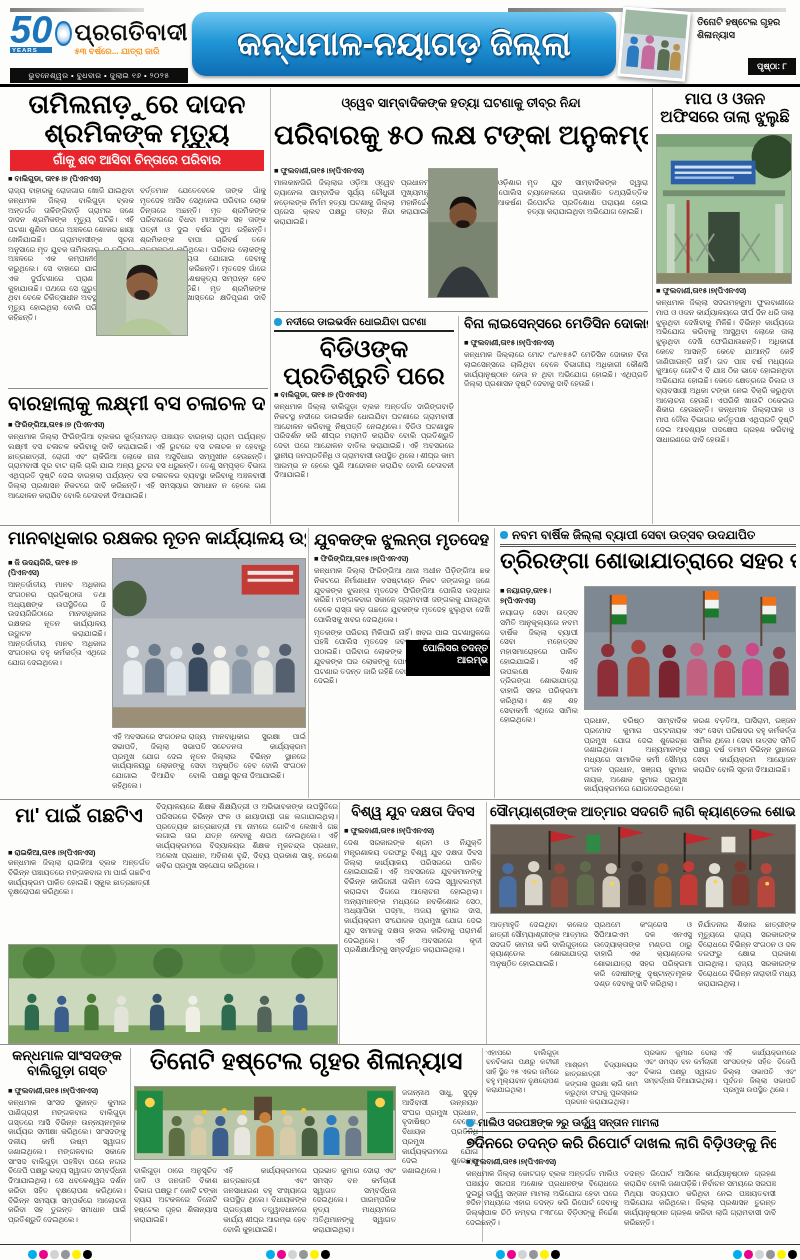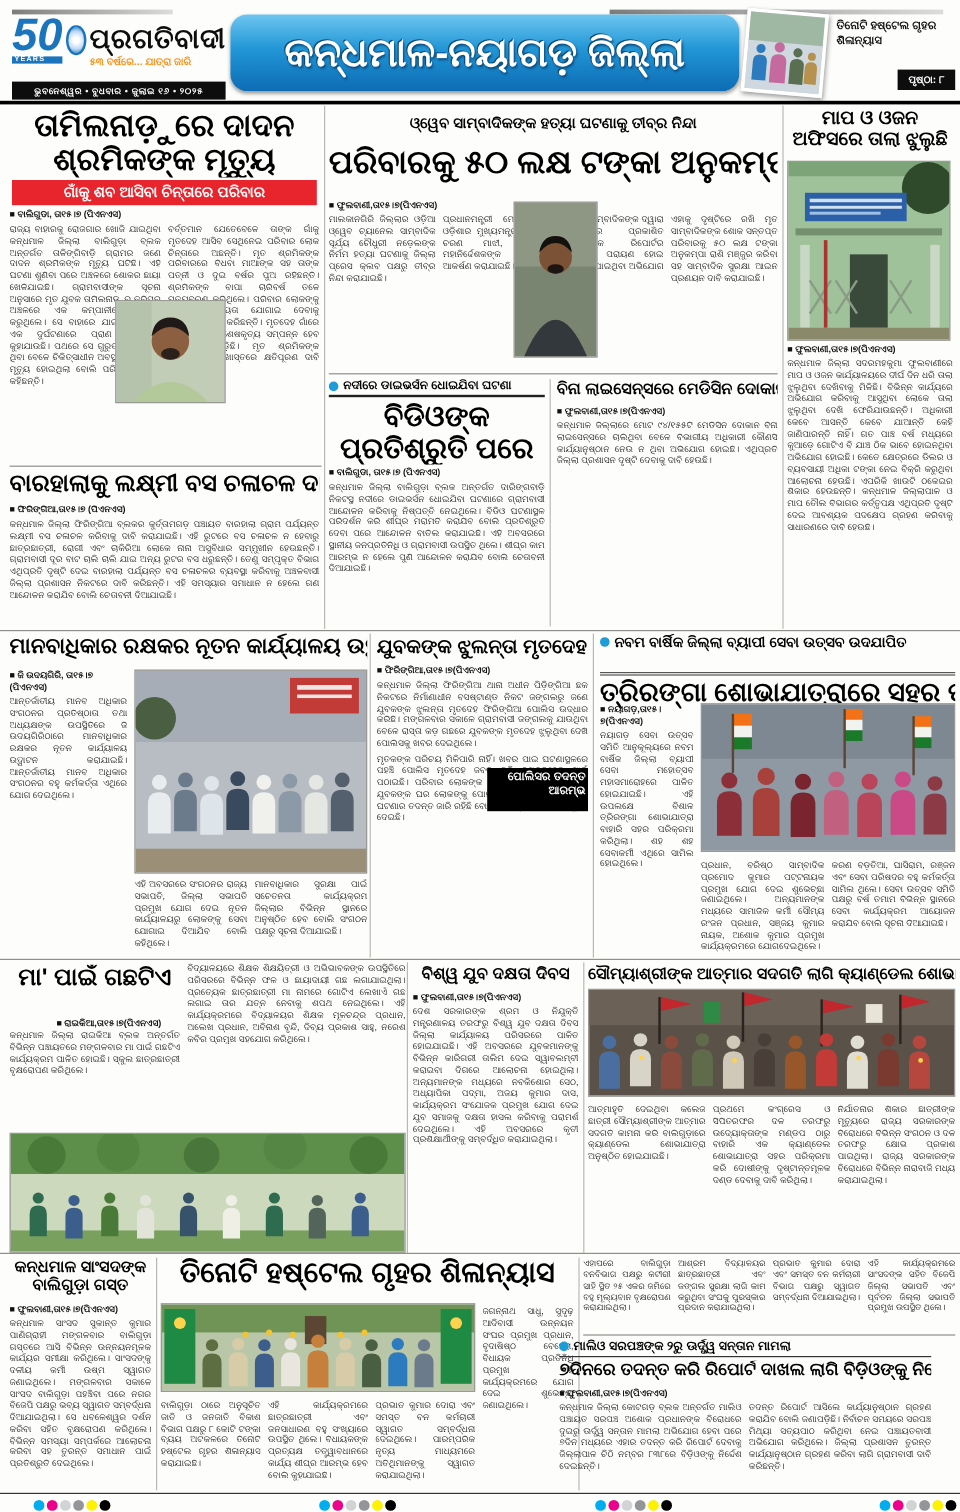--- a/index.html
+++ b/index.html
@@ -30,21 +30,21 @@
   .blackbox { position:absolute; background:#000; color:#fff; font-weight:bold;
               font-size:9.5px; text-align:center; line-height:1.25; padding:2px; }
   
   .tbar { position:absolute; height:4px; background:linear-gradient(90deg,#7d7d7d,#dcdcdc); }
   .fifty { font-size:38px; font-weight:bold; font-style:italic; color:#1b75bc; line-height:0.9; }
   .yearstag { font-size:6px; font-weight:bold; color:#fff; background:#1b75bc; padding:0 2px; letter-spacing:1px; }
   .emblem { width:25px; height:25px; border-radius:50%; border:2.5px solid #1b75bc;
             background:radial-gradient(circle,#ffffff 20%,#bcd9f2 60%,#1b75bc 100%); }
   .papername { font-size:23px; font-weight:800; color:#0d0d0d; letter-spacing:0.5px; }
   .tagline { font-size:8.5px; font-weight:bold; color:#f6921e; }
-  .datestrip { background:#0d0d0d; color:#fff; font-size:7.5px; font-weight:bold;
+  .datestrip { background:#0d0d0d; color:#fff; font-size:7.5px; font-weight:normal;
                display:flex; align-items:center; justify-content:center; letter-spacing:0.5px; }
   .banner { background:linear-gradient(180deg,#6ec6f0 0%,#2196d6 45%,#0d6cb4 100%);
             border-radius:14px; display:flex; align-items:center; justify-content:center;
             box-shadow:0 2px 3px rgba(0,0,0,0.35); }
   .banner span { color:#fff; font-size:33px; font-weight:800;
                  text-shadow:1px 2px 2px #0a4a7a, -1px -1px 0 #0a4a7a; white-space:nowrap; }
   .thumb { transform:rotate(5deg); border:3px solid #fff; box-shadow:1px 2px 4px rgba(0,0,0,0.4); }
   .capright { font-size:9.5px; font-weight:bold; line-height:1.35; color:#111; }
   .pagebox { background:#0d0d0d; color:#fff; font-size:8.5px; font-weight:bold;
              display:flex; align-items:center; justify-content:center; }
@@ -150,21 +150,20 @@
     <div class="kbar l"></div>
     <div class="ktext">ଓ୍ୱେବ ସାମ୍ବାଦିକଙ୍କ ହତ୍ୟା ଘଟଣାକୁ ତୀବ୍ର ନିନ୍ଦା</div>
     <div class="kbar r"></div>
   </div>
   <h1 class="hl nw" style="font-size:27px;height:44px;margin-top:3px;">ପରିବାରକୁ ୫୦ ଲକ୍ଷ ଟଙ୍କା ଅନୁକମ୍ପା ରାଶି ଦାବି</h1>
   <div class="byline">■ ଫୁଲବାଣୀ,ତା୧୫।୭(ପିଏନଏସ)</div>
   <div class="bt cols" style="height:140px;">
     <p>ମାଲକାନଗିରି ଜିଲ୍ଲାର ଓଡ଼ିଆ ଓ୍ୱେବ ଚ୍ୟାନେଲ ସାମ୍ବାଦିକ ସୂର୍ଯ୍ୟ ଚୌଧୁରୀ ନଡ଼େଲଙ୍କ ନିର୍ମମ ହତ୍ୟା ଘଟଣାକୁ ଜିଲ୍ଲା ପ୍ରେସ କ୍ଲବ ପକ୍ଷରୁ ତୀବ୍ର ନିନ୍ଦା କରାଯାଇଛି।</p>
     <p>ପ୍ରଧାନମନ୍ତ୍ରୀ ମୋଦୀ ଏବଂ ଓଡ଼ିଶାର ମୁଖ୍ୟମନ୍ତ୍ରୀ ମୋହନ ଚରଣ ମାଝୀ, ପୋଲିସ ମହାନିର୍ଦ୍ଦେଶକଙ୍କ ଦୃଷ୍ଟି ଆକର୍ଷଣ କରାଯାଇଛି।</p>
     <p>ମୃତ ଯୁବ ସାମ୍ବାଦିକଙ୍କ ଦ୍ୱାରା ଚ୍ୟାନେଲରେ ପ୍ରକାଶିତ ତଥ୍ୟଭିତ୍ତିକ ରିପୋର୍ଟର ପ୍ରତିଶୋଧ ପରାୟଣ ହୋଇ ହତ୍ୟା କରାଯାଇଥିବା ଅଭିଯୋଗ ହୋଇଛି।</p>
-    <p>ଏହାକୁ ଦୃଷ୍ଟିରେ ରଖି ମୃତ ସାମ୍ବାଦିକଙ୍କ ଶୋକ ସନ୍ତପ୍ତ ପରିବାରକୁ ୫୦ ଲକ୍ଷ ଟଙ୍କା ଅନୁକମ୍ପା ରାଶି ମଞ୍ଜୁର କରିବା ସହ ସାମ୍ବାଦିକ ସୁରକ୍ଷା ଆଇନ ପ୍ରଣୟନ ଦାବି କରାଯାଇଛି।</p>
   </div>
   <svg class="photo" style="left:154px;top:78px;" width="70" height="130" viewBox="0 0 70 130" preserveAspectRatio="none">
     <rect width="70" height="130" fill="#7a8571"></rect>
     <rect width="70" height="54" fill="#8d9784"></rect>
     <circle cx="35" cy="46" r="14" fill="#7b5236"></circle>
     <path d="M21 42 Q23 28 35 28 Q47 28 49 42 Q42 34 35 34 Q28 34 21 42 Z" fill="#14100d"></path>
     <ellipse cx="35" cy="56" rx="7" ry="4" fill="#1c1512"></ellipse>
     <path d="M8 130 Q35 68 62 130 Z" fill="#32383c"></path>
   </svg>
 </article>
@@ -248,21 +247,21 @@
   <h1 class="hl nw" style="font-size:16.5px;height:22px;">ଯୁବକଙ୍କ ଝୁଲନ୍ତା ମୃତଦେହ ଉଦ୍ଧାର</h1>
   <div class="byline">■ ଫିରିଙ୍ଗିଆ,ତା୧୫।୭(ପିଏନଏସ)</div>
   <div class="bt" style="height:232px;">
     <p style="margin-bottom:3px;">କନ୍ଧମାଳ ଜିଲ୍ଲା ଫିରିଙ୍ଗିଆ ଥାନା ଅଧୀନ ପିଡ଼ିଙ୍ଗିଆ ଛକ ନିକଟରେ ନିର୍ମାଣାଧୀନ ବସଷ୍ଟାଣ୍ଡ ନିକଟ ଜଙ୍ଗଲରୁ ଜଣେ ଯୁବକଙ୍କ ଝୁଲନ୍ତା ମୃତଦେହ ଫିରିଙ୍ଗିଆ ପୋଲିସ ଉଦ୍ଧାର କରିଛି। ମଙ୍ଗଳବାର ସକାଳେ ଗ୍ରାମବାସୀ ଜଙ୍ଗଲକୁ ଯାଉଥିବା ବେଳେ ରାସ୍ତା କଡ଼ ଗଛରେ ଯୁବକଙ୍କ ମୃତଦେହ ଝୁଲୁଥିବା ଦେଖି ପୋଲିସକୁ ଖବର ଦେଇଥିଲେ।</p>
     <p>ମୃତକଙ୍କ ପରିଚୟ ମିଳିପାରି ନାହିଁ। ଖବର ପାଇ ଘଟଣାସ୍ଥଳରେ ପହଞ୍ଚି ପୋଲିସ ମୃତଦେହ ଜବତ କରି ବ୍ୟବଚ୍ଛେଦ ପାଇଁ ପଠାଇଛି। ପରିବାର ଲୋକଙ୍କ ସନ୍ଧାନ ଚାଲିଛି। ପରେ ମୃତ ଯୁବକଙ୍କ ଘର ଲୋକଙ୍କୁ ପୋଲିସ ଖବର ଦେଇଥିବା ବେଳେ ଘଟଣାର ତଦନ୍ତ ଜାରି ରହିଛି ବୋଲି ଫିରିଙ୍ଗିଆ ପୋଲିସ ସୂଚନା ଦେଇଛି।</p>
   </div>
   <div class="blackbox" style="right:0;top:110px;width:84px;height:36px;text-align:right;">ପୋଲିସର ତଦନ୍ତ ଆରମ୍ଭ</div>
 </article>
 
 <article class="art" style="left:500px;top:528px;width:296px;height:270px;">
-  <div class="bullhead" style="font-size:12px;border-bottom:3px double #555;padding-bottom:18px;">
+  <div class="bullhead" style="font-size:12px;border-bottom:3px double #555;padding-bottom:2px;">
     <span class="dot"></span>
     <span>ନବମ ବାର୍ଷିକ ଜିଲ୍ଲା ବ୍ୟାପୀ ସେବା ଉତ୍ସବ ଉଦଯାପିତ</span>
   </div>
   <h1 class="hl nw" style="font-size:22px;height:30px;margin-top:2px;">ତ୍ରିରଙ୍ଗା ଶୋଭାଯାତ୍ରାରେ ସହର ପରିକ୍ରମା</h1>
   <div class="abs" style="left:0;top:56px;width:78px;height:212px;">
     <div class="byline">■ ନୟାଗଡ଼,ତା୧୫।୭(ପିଏନଏସ)</div>
     <div class="bt" style="height:196px;">
         <p>ନୟାଗଡ଼ ସେବା ଉତ୍ସବ ସମିତି ଆନୁକୂଲ୍ୟରେ ନବମ ବାର୍ଷିକ ଜିଲ୍ଲା ବ୍ୟାପୀ ସେବା ମହୋତ୍ସବ ମହାସମାରୋହରେ ପାଳିତ ହୋଇଯାଇଛି। ଏହି ଉପଲକ୍ଷେ ବିଶାଳ ତ୍ରିରଙ୍ଗା ଶୋଭାଯାତ୍ରା ବାହାରି ସହର ପରିକ୍ରମା କରିଥିଲା। ଶହ ଶହ ସେବାକର୍ମୀ ଏଥିରେ ସାମିଲ ହୋଇଥିଲେ।</p>
       </div>
   </div>
@@ -292,21 +291,21 @@
     <use href="#person" x="184" y="46" width="24" height="78" fill="#8c3a46"></use>
   </svg>
   <div class="bt cols abs" style="left:84px;top:188px;width:212px;height:80px;">
     <p>ପ୍ରଧାନ, ବରିଷ୍ଠ ସାମ୍ବାଦିକ ପ୍ରମୋଦ କୁମାର ପଟ୍ଟନାୟକ ପ୍ରମୁଖ ଯୋଗ ଦେଇ ଶୁଭେଚ୍ଛା ଜଣାଇଥିଲେ। ଅନ୍ୟମାନଙ୍କ ମଧ୍ୟରେ ସାମାଜିକ କର୍ମୀ ସୌମ୍ୟ ରଂଜନ ପ୍ରଧାନ, ସଞ୍ଜୟ କୁମାର ନାୟକ, ଅଶୋକ କୁମାର ପ୍ରମୁଖ କାର୍ଯ୍ୟକ୍ରମରେ ଯୋଗଦେଇଥିଲେ।</p>
     <p>କରଣ ବଡ଼ତିଆ, ଘାସିରାମ, ରଞ୍ଜନ ଏବଂ ସେବା ପରିଷଦର ବହୁ କର୍ମକର୍ତ୍ତା ସାମିଲ ଥିଲେ। ସେବା ଉତ୍ସବ ସମିତି ପକ୍ଷରୁ ବର୍ଷ ତମାମ ବିଭିନ୍ନ ସ୍ଥାନରେ ସେବା କାର୍ଯ୍ୟକ୍ରମ ଆୟୋଜନ କରାଯିବ ବୋଲି ସୂଚନା ଦିଆଯାଇଛି।</p>
   </div>
 </article>
 
 <article class="art" style="left:8px;top:802px;width:330px;height:242px;">
   <h1 class="hl" style="position:absolute;left:0;top:2px;width:142px;font-size:20px;height:40px;">ମା' ପାଇଁ ଗଛଟିଏ</h1>
-  <div class="byline abs" style="left:0;top:44px;width:142px;margin-left:39px;">■ ରାଇକିଆ,ତା୧୫।୭(ପିଏନଏସ)</div>
+  <div class="byline abs" style="left:0;top:44px;width:142px;">■ ରାଇକିଆ,ତା୧୫।୭(ପିଏନଏସ)</div>
   <div class="bt abs" style="left:0;top:56px;width:142px;height:84px;">
       <p>କନ୍ଧମାଳ ଜିଲ୍ଲା ରାଇକିଆ ବ୍ଲକ ଅନ୍ତର୍ଗତ ବିଭିନ୍ନ ପଞ୍ଚାୟତରେ ମଙ୍ଗଳବାର ମା ପାଇଁ ଗଛଟିଏ କାର୍ଯ୍ୟକ୍ରମ ପାଳିତ ହୋଇଛି। ସ୍କୁଲ ଛାତ୍ରଛାତ୍ରୀ ବୃକ୍ଷରୋପଣ କରିଥିଲେ।</p>
     </div>
   <div class="bt abs" style="left:148px;top:0;width:182px;height:140px;">
       <p>ବିଦ୍ୟାଳୟରେ ଶିକ୍ଷକ ଶିକ୍ଷୟିତ୍ରୀ ଓ ଅଭିଭାବକଙ୍କ ଉପସ୍ଥିତିରେ ପରିସରରେ ବିଭିନ୍ନ ଫଳ ଓ ଛାୟାଦାୟୀ ଗଛ ଲଗାଯାଇଥିଲା। ପ୍ରତ୍ୟେକ ଛାତ୍ରଛାତ୍ରୀ ମା ନାମରେ ଗୋଟିଏ ଲେଖାଏଁ ଗଛ ଲଗାଇ ତାର ଯତ୍ନ ନେବାକୁ ଶପଥ ନେଇଥିଲେ। ଏହି କାର୍ଯ୍ୟକ୍ରମରେ ବିଦ୍ୟାଳୟର ଶିକ୍ଷକ ମୂଳଚନ୍ଦ୍ର ପ୍ରଧାନ, ଅଲେଖ ପ୍ରଧାନ, ଅବିନାଶ ବୃନ୍ଦି, ଦିବ୍ୟ ପ୍ରକାଶ ସାହୁ, ନରେଶ କବିର ପ୍ରମୁଖ ସହଯୋଗ କରିଥିଲେ।</p>
     </div>
   <svg class="photo" style="left:0;top:142px;" width="330" height="100" viewBox="0 0 330 100" preserveAspectRatio="none">
     <rect width="330" height="100" fill="#cdd9bd"></rect>
     <rect width="330" height="34" fill="#5e8f4a"></rect>
     <circle cx="30" cy="18" r="16" fill="#4a7a38"></circle>
@@ -361,21 +360,21 @@
     <use href="#person" x="214" y="32" width="22" height="58" fill="#e0ddd2"></use>
     <use href="#person" x="240" y="28" width="22" height="62" fill="#7a3a30"></use>
     <use href="#person" x="266" y="32" width="22" height="58" fill="#b5473f"></use>
     <circle cx="44" cy="58" r="2" fill="#ffd34d"></circle>
       <circle cx="122" cy="60" r="2" fill="#ffd34d"></circle>
     <circle cx="226" cy="58" r="2" fill="#ffd34d"></circle>
       <circle cx="278" cy="60" r="2" fill="#ffd34d"></circle>
   </svg>
   <div class="bt cols abs" style="left:0;top:118px;width:306px;height:122px;">
     <p>ଆତ୍ମାହୁତି ଦେଇଥିବା କଲେଜ ଛାତ୍ରୀ ସୌମ୍ୟାଶ୍ରୀଙ୍କ ଆତ୍ମାର ସଦଗତି କାମନା କରି ବାଲିଗୁଡ଼ାରେ କ୍ୟାଣ୍ଡେଲ ଶୋଭାଯାତ୍ରା ଅନୁଷ୍ଠିତ ହୋଇଯାଇଛି।</p>
-    <p>ପ୍ରଥମେ କଂଗ୍ରେସ ଓ ସିପିତରଫର ଦଳ ତରଫରୁ ଉଦ୍ୟୋକ୍ତାଙ୍କ ମଣ୍ଡପ ଠାରୁ ବାହାରି ଏକ କ୍ୟାଣ୍ଡେଲ ଶୋଭାଯାତ୍ରା ସହର ପରିକ୍ରମା କରି ଦୋଷୀଙ୍କୁ ଦୃଷ୍ଟାନ୍ତମୂଳକ ଦଣ୍ଡ ଦେବାକୁ ଦାବି କରିଥିଲା।</p>
+    <p>ପ୍ରଥମେ କଂଗ୍ରେସ ଓ ସିପିଆଇଏମ ଦଳ ଏନଏସୁ ଉଦ୍ୟୋକ୍ତାଙ୍କ ମଣ୍ଡପ ଠାରୁ ବାହାରି ଏକ କ୍ୟାଣ୍ଡେଲ ଶୋଭାଯାତ୍ରା ସହର ପରିକ୍ରମା କରି ଦୋଷୀଙ୍କୁ ଦୃଷ୍ଟାନ୍ତମୂଳକ ଦଣ୍ଡ ଦେବାକୁ ଦାବି କରିଥିଲା।</p>
     <p>ନିର୍ଯାତନାର ଶିକାର ଛାତ୍ରୀଙ୍କ ମୃତ୍ୟୁରେ ରାଜ୍ୟ ସରକାରଙ୍କ ବିରୋଧରେ ବିଭିନ୍ନ ସଂଗଠନ ଓ ଦଳ ତରଫରୁ କ୍ଷୋଭ ପ୍ରକାଶ ପାଇଥିଲା। ରାଜ୍ୟ ସରକାରଙ୍କ ବିରୋଧରେ ବିଭିନ୍ନ ନାରାବାଜି ମଧ୍ୟ କରାଯାଇଥିଲା।</p>
   </div>
 </article>
 
 <article class="art" style="left:8px;top:1048px;width:118px;height:194px;">
   <h1 class="hl" style="font-size:13.5px;height:36px;">କନ୍ଧମାଳ ସାଂସଦଙ୍କ ବାଲିଗୁଡ଼ା ଗସ୍ତ</h1>
   <div class="byline">■ ଫୁଲବାଣୀ,ତା୧୫।୭(ପିଏନଏସ)</div>
   <div class="bt" style="height:140px;">
       <p>କନ୍ଧମାଳ ସାଂସଦ ସୁକାନ୍ତ କୁମାର ପାଣିଗ୍ରାହୀ ମଙ୍ଗଳବାର ବାଲିଗୁଡ଼ା ଗସ୍ତରେ ଆସି ବିଭିନ୍ନ ଉନ୍ନୟନମୂଳକ କାର୍ଯ୍ୟର ସମୀକ୍ଷା କରିଥିଲେ। ସାଂସଦଙ୍କୁ ଦଳୀୟ କର୍ମୀ ଉଷ୍ମ ସ୍ୱାଗତ ଜଣାଇଥିଲେ। ମଙ୍ଗଳବାର ସକାଳେ ସାଂସଦ ବାଲିଗୁଡ଼ା ପହଞ୍ଚିବା ପରେ ନଗର ବିଜେପି ପକ୍ଷରୁ ଭବ୍ୟ ସ୍ୱାଗତ ସମ୍ବର୍ଦ୍ଧନା ଦିଆଯାଇଥିଲା। ସେ ଧବଳେଶ୍ୱର ଦର୍ଶନ କରିବା ସହିତ ବୃକ୍ଷରୋପଣ କରିଥିଲେ। ବିଭିନ୍ନ ସମସ୍ୟା ସମ୍ପର୍କରେ ଆଲୋଚନା କରିବା ସହ ତୁରନ୍ତ ସମାଧାନ ପାଇଁ ପ୍ରତିଶ୍ରୁତି ଦେଇଥିଲେ।</p>
     </div>
@@ -412,21 +411,21 @@
     </div>
   <div class="bt cols abs" style="left:0;top:118px;width:262px;height:122px;">
     <p>ବାଲିଗୁଡ଼ା ଠାରେ ଅନୁସୂଚିତ ଜାତି ଓ ଜନଜାତି ବିକାଶ ବିଭାଗ ପକ୍ଷରୁ ୮ କୋଟି ଟଙ୍କା ବ୍ୟୟ ଅଟକଳରେ ତିନୋଟି ହଷ୍ଟେଲ ଗୃହର ଶିଳାନ୍ୟାସ କରାଯାଇଛି।</p>
     <p>ଏହି କାର୍ଯ୍ୟକ୍ରମରେ ଛାତ୍ରଛାତ୍ରୀ ଏବଂ ଜନସାଧାରଣ ବହୁ ସଂଖ୍ୟାରେ ଉପସ୍ଥିତ ଥିଲେ। ବିଧାୟକଙ୍କ ପ୍ରତ୍ୟକ୍ଷ ତତ୍ତ୍ୱାବଧାନରେ କାର୍ଯ୍ୟ ଶୀଘ୍ର ଆରମ୍ଭ ହେବ ବୋଲି କୁହାଯାଇଛି।</p>
     <p>ପ୍ରଭାତ କୁମାର ଦୋରା ଏବଂ ସମସ୍ତ ବନ କର୍ମଚାରୀ ସ୍ୱାଗତ ସମ୍ବର୍ଦ୍ଧନା ଦେଇଥିଲେ। ପାରମ୍ପରିକ ନୃତ୍ୟ ମାଧ୍ୟମରେ ଅତିଥିମାନଙ୍କୁ ସ୍ୱାଗତ କରାଯାଇଥିଲା।</p>
   </div>
 </article>
 
 <div class="art bt cols" style="left:486px;top:1048px;width:310px;height:60px;">
   <p style="font-size:7.2px;">ଏହାପରେ ବାଲିଗୁଡ଼ା ବନବିଭାଗ ପକ୍ଷରୁ କଟୀରୀ ସାହି ସ୍ଥିତ ୨୫ ଏକର ଜମିରେ ବହୁ ମୂଲ୍ୟବାନ ବୃକ୍ଷରୋପଣ କରାଯାଇଥିଲା।</p>
-  <p style="font-size:7.2px;">ଆଶ୍ରମ ବିଦ୍ୟାଳୟର ଛାତ୍ରଛାତ୍ରୀ ଏବଂ ଜଙ୍ଗଲ ସୁରକ୍ଷା ଲାଗି କାମ କରୁଥିବା ସଂଘକୁ ପୁରସ୍କାର ପ୍ରଦାନ କରାଯାଇଥିଲା।</p>
+  <p style="font-size:7.2px;margin-top:12px;">ଆଶ୍ରମ ବିଦ୍ୟାଳୟର ଛାତ୍ରଛାତ୍ରୀ ଏବଂ ଜଙ୍ଗଲ ସୁରକ୍ଷା ଲାଗି କାମ କରୁଥିବା ସଂଘକୁ ପୁରସ୍କାର ପ୍ରଦାନ କରାଯାଇଥିଲା।</p>
   <p style="font-size:7.2px;">ପ୍ରଭାତ କୁମାର ଦୋରା ଏବଂ ସମସ୍ତ ବନ କର୍ମଚାରୀ ବିଭାଗ ପକ୍ଷରୁ ସ୍ୱାଗତ ସମ୍ବର୍ଦ୍ଧନା ଦିଆଯାଇଥିଲା।</p>
   <p style="font-size:7.2px;">ଏହି କାର୍ଯ୍ୟକ୍ରମରେ ସାଂସଦଙ୍କ ସହିତ ବିଜେପି ଜିଲ୍ଲା ସଭାପତି ଏବଂ ପୂର୍ବତନ ଜିଲ୍ଲା ସଭାପତି ପ୍ରମୁଖ ଉପସ୍ଥିତ ଥିଲେ।</p>
 </div>
 
 <article class="art" style="left:466px;top:1116px;width:310px;height:126px;">
   <div class="bullhead" style="font-size:10.5px;border-bottom:1.5px solid #333;padding-bottom:2px;">
     <span class="dot"></span>
     <span>ମାଲିଓ ସରପଞ୍ଚଙ୍କ ୨ରୁ ଊର୍ଦ୍ଧ୍ୱ ସନ୍ତାନ ମାମଲା</span>
   </div>
   <h1 class="hl nw" style="font-size:14.5px;height:20px;margin-top:3px;">୭ଦିନରେ ତଦନ୍ତ କରି ରିପୋର୍ଟ ଦାଖଲ ଲାଗି ବିଡ଼ିଓଙ୍କୁ ନିର୍ଦ୍ଦେଶ</h1>

